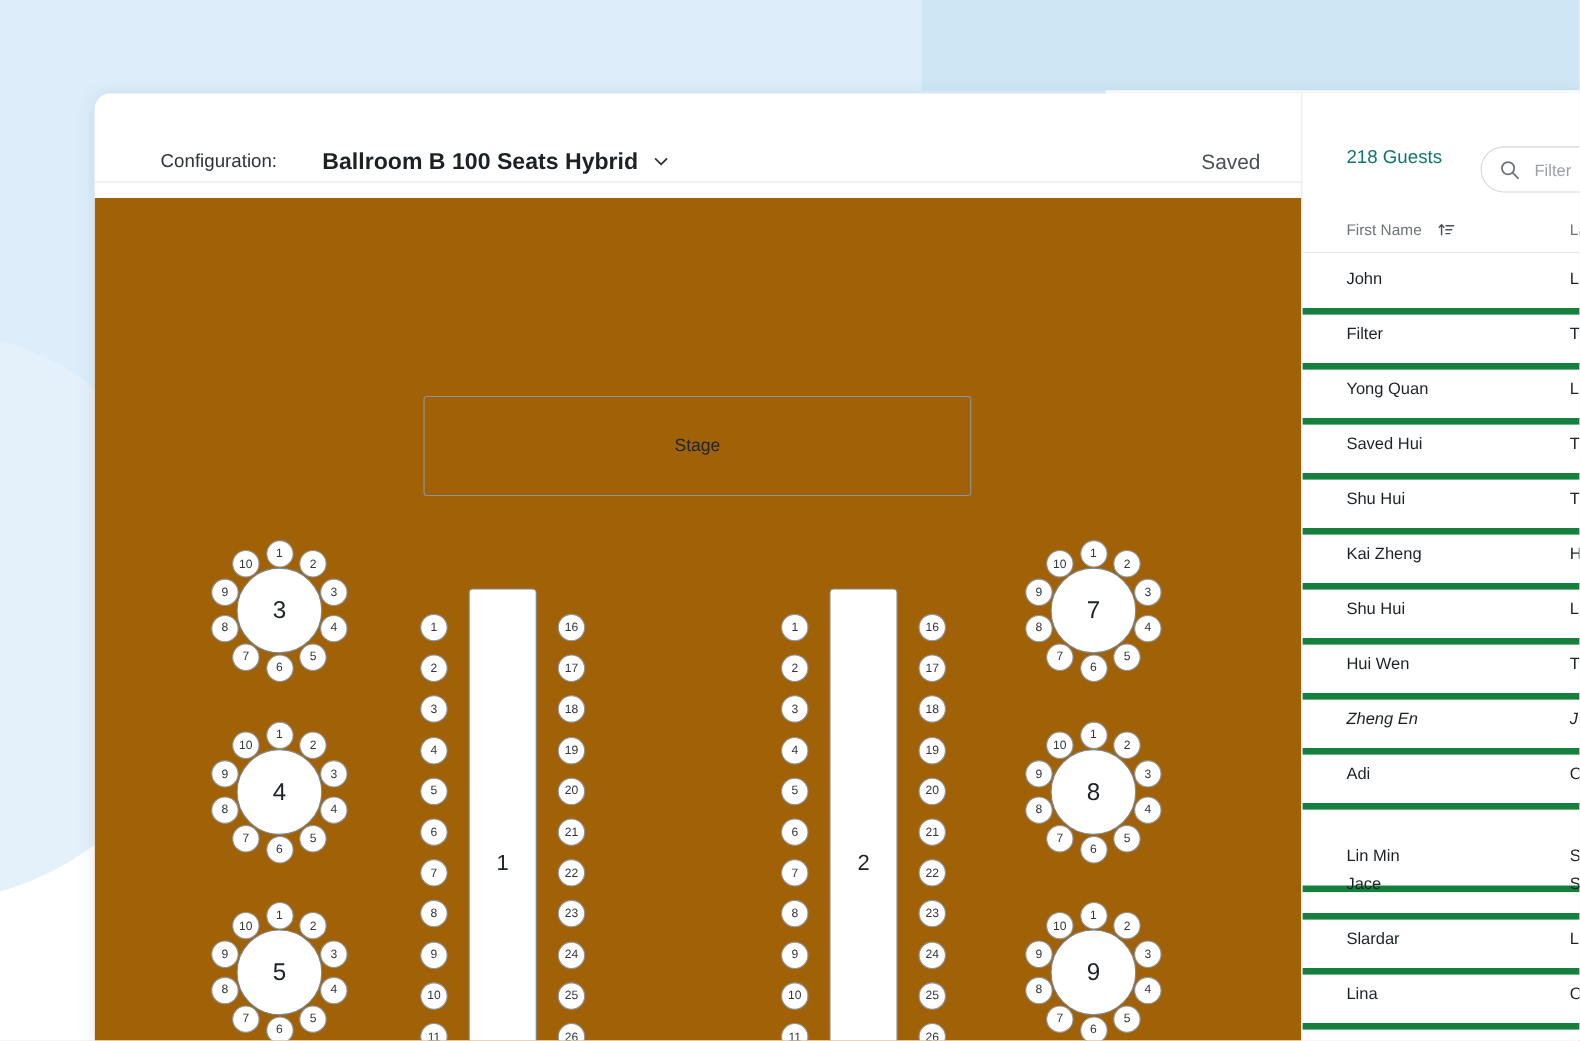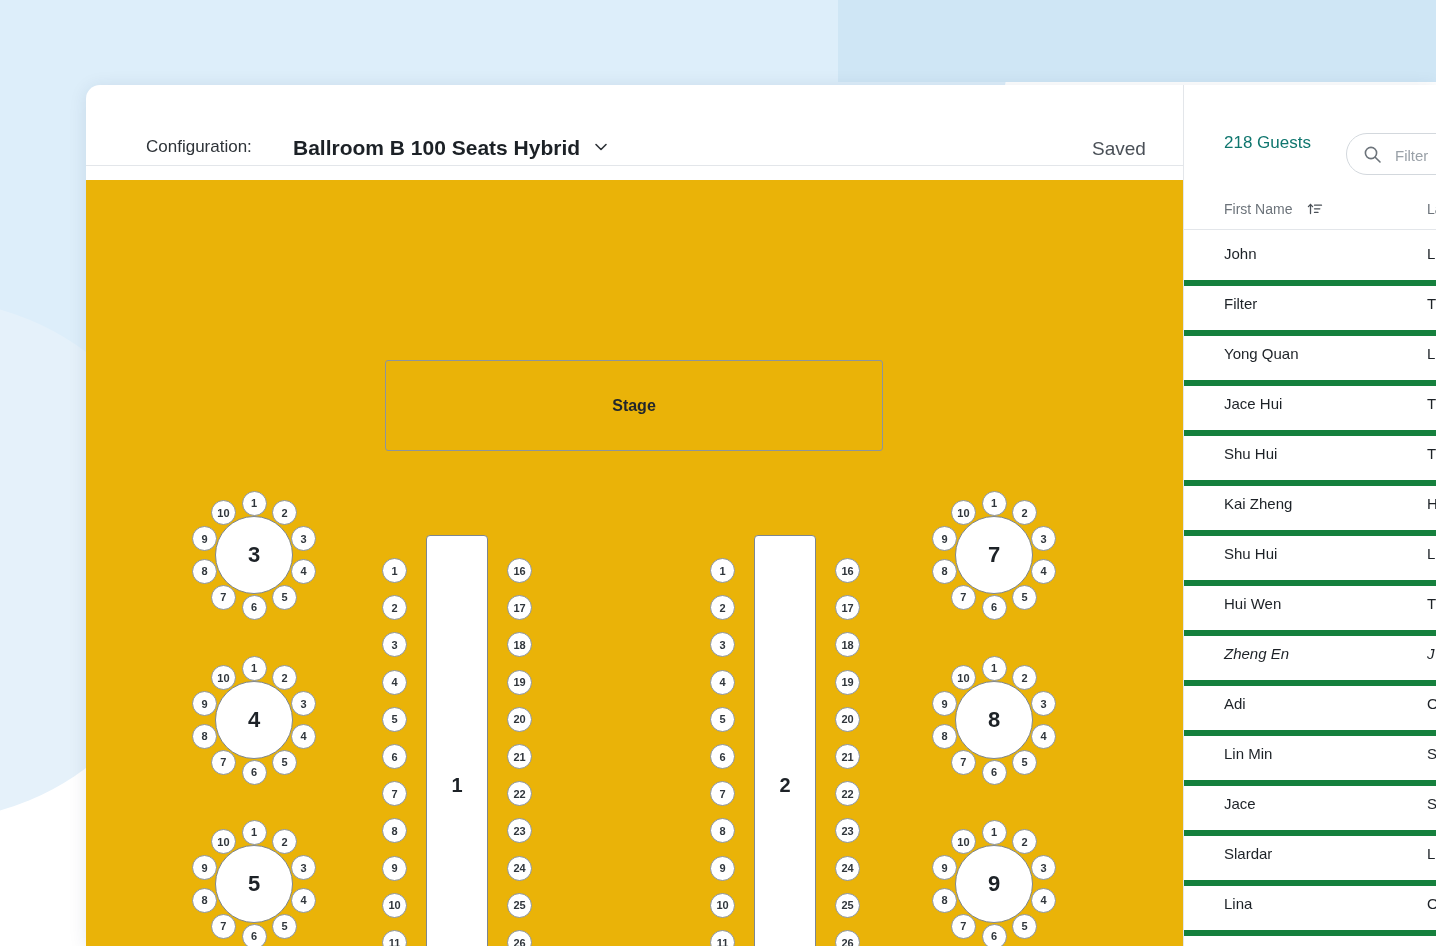--- a/index.html
+++ b/index.html
@@ -109,23 +109,22 @@
     color: #4a5057;
   }
 
   
   #floorplan {
     position: absolute;
     left: 0;
     top: 95px;
     width: 1097px;
     height: 766px;
-    background: #eab308;
+    background: #a16207;
     overflow: hidden;
-    font-weight: bold;
   }
 
   .stage-box {
     position: absolute;
     left: 299px;
     top: 180px;
     width: 498px;
     height: 91px;
     border: 1px solid #8d949c;
     border-radius: 3px;
@@ -507,21 +506,21 @@
         </div>
         <div class="guest-row" style="top: 195px;">
           <span class="gfirst">Filter</span>
           <span class="glast">T</span>
         </div>
         <div class="guest-row" style="top: 245px; text-align: center;">
           <span class="gfirst">Yong Quan</span>
           <span class="glast">L</span>
         </div>
         <div class="guest-row" style="top: 295px;">
-          <span class="gfirst">Jace Hui</span>
+          <span class="gfirst">Saved Hui</span>
           <span class="glast">T</span>
         </div>
         <div class="guest-row" style="top: 345px;">
           <span class="gfirst">Shu Hui</span>
           <span class="glast">T</span>
         </div>
         <div class="guest-row" style="top: 395px;">
           <span class="gfirst">Kai Zheng</span>
           <span class="glast">H</span>
         </div>
@@ -534,21 +533,21 @@
           <span class="glast">T</span>
         </div>
         <div class="guest-row" style="top: 545px; font-style: italic;">
           <span class="gfirst">Zheng En</span>
           <span class="glast">J</span>
         </div>
         <div class="guest-row" style="top: 595px;">
           <span class="gfirst">Adi</span>
           <span class="glast">O</span>
         </div>
-        <div class="guest-row" style="top: 645px; text-align: right;">
+        <div class="guest-row" style="top: 670px; text-align: right;">
           <span class="gfirst">Lin Min</span>
           <span class="glast">S</span>
         </div>
         <div class="guest-row" style="top: 695px;">
           <span class="gfirst">Jace</span>
           <span class="glast">S</span>
         </div>
         <div class="guest-row" style="top: 745px;">
           <span class="gfirst">Slardar</span>
           <span class="glast">L</span>

